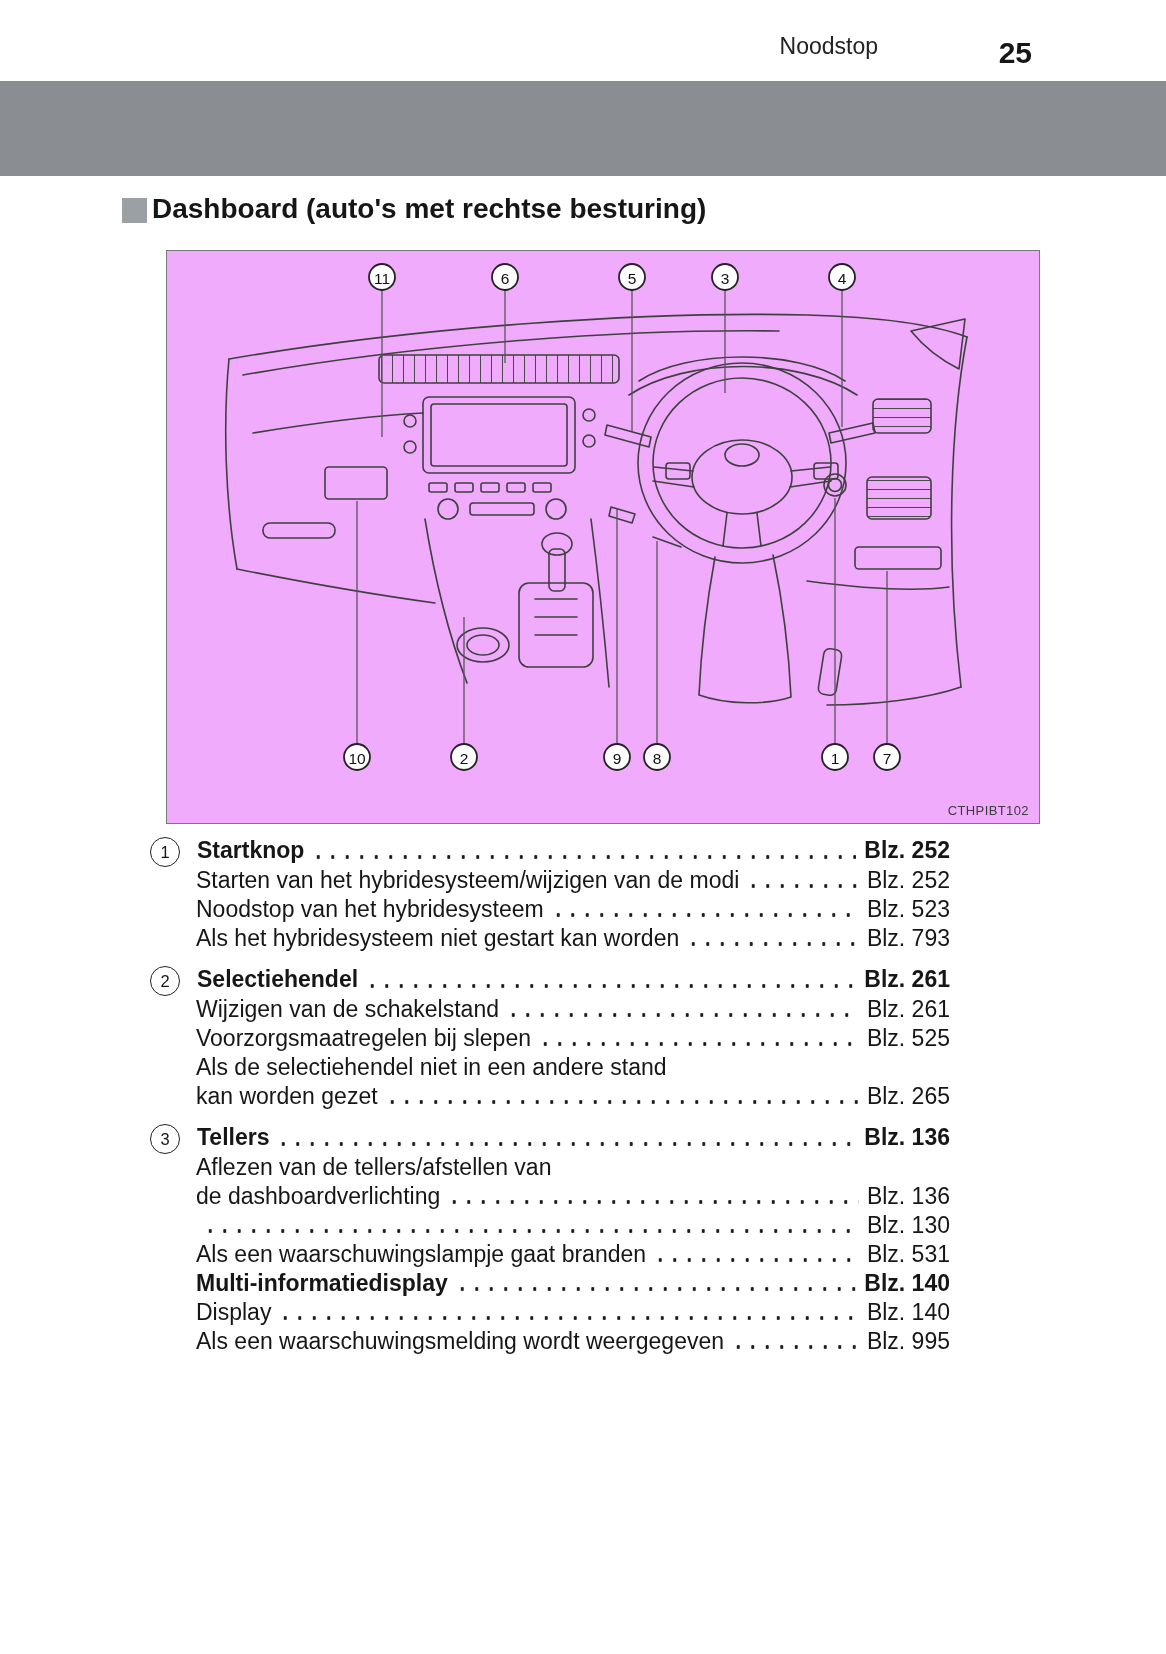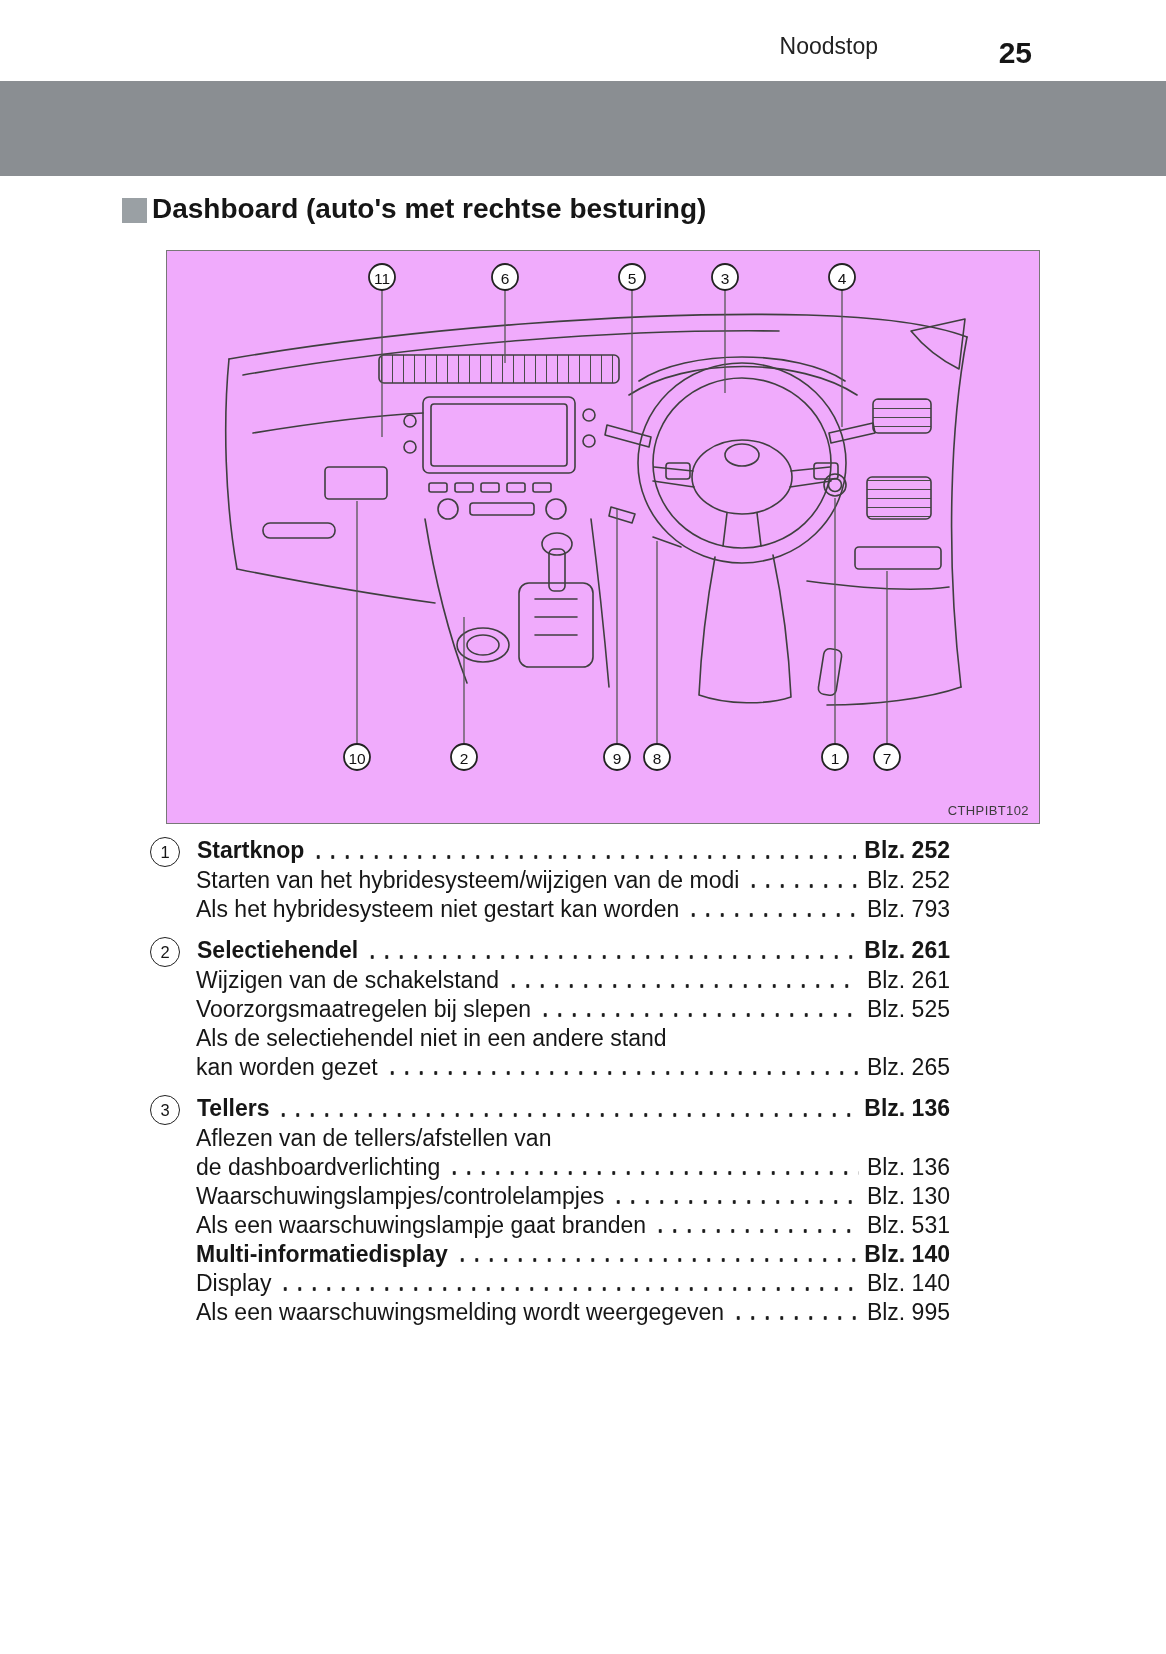--- a/index.html
+++ b/index.html
@@ -207,20 +207,25 @@
         <span class="leader"></span>
         <span class="pg b">Blz. 252</span>
       </div>
       <div class="sub">
         <div class="row">
           <span>Starten van het hybridesysteem/wijzigen van de modi</span>
           <span class="leader"></span>
           <span class="pg">Blz. 252</span>
         </div>
         <div class="row">
+          <span>Noodstop van het hybridesysteem</span>
+          <span class="leader"></span>
+          <span class="pg">Blz. 523</span>
+        </div>
+        <div class="row">
           <span>Als het hybridesysteem niet gestart kan worden</span>
           <span class="leader"></span>
           <span class="pg">Blz. 793</span>
         </div>
       </div>
     </div>
 
     <div class="entry">
       <div class="row">
         <span class="badge">2</span>
@@ -260,21 +265,20 @@
       <div class="sub">
         <div class="row">
           <span>Aflezen van de tellers/afstellen van</span>
         </div>
         <div class="row">
           <span>de dashboardverlichting</span>
           <span class="leader"></span>
           <span class="pg">Blz. 136</span>
         </div>
         <div class="row">
-          <span>Waarschuwingslampjes/controlelampjes</span>
           <span class="leader"></span>
           <span class="pg">Blz. 130</span>
         </div>
         <div class="row">
           <span>Als een waarschuwingslampje gaat branden</span>
           <span class="leader"></span>
           <span class="pg">Blz. 531</span>
         </div>
         <div class="row">
           <span class="b">Multi-informatiedisplay</span>

